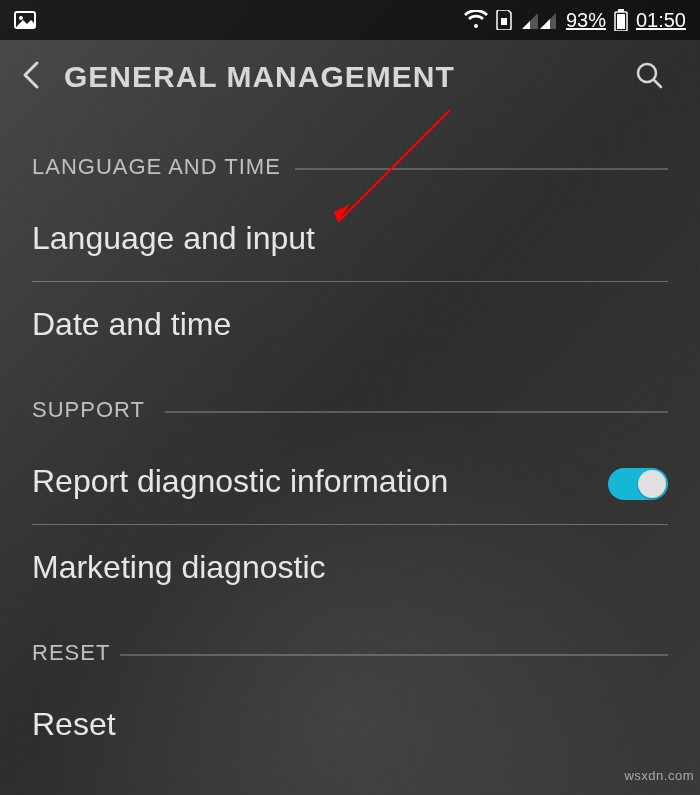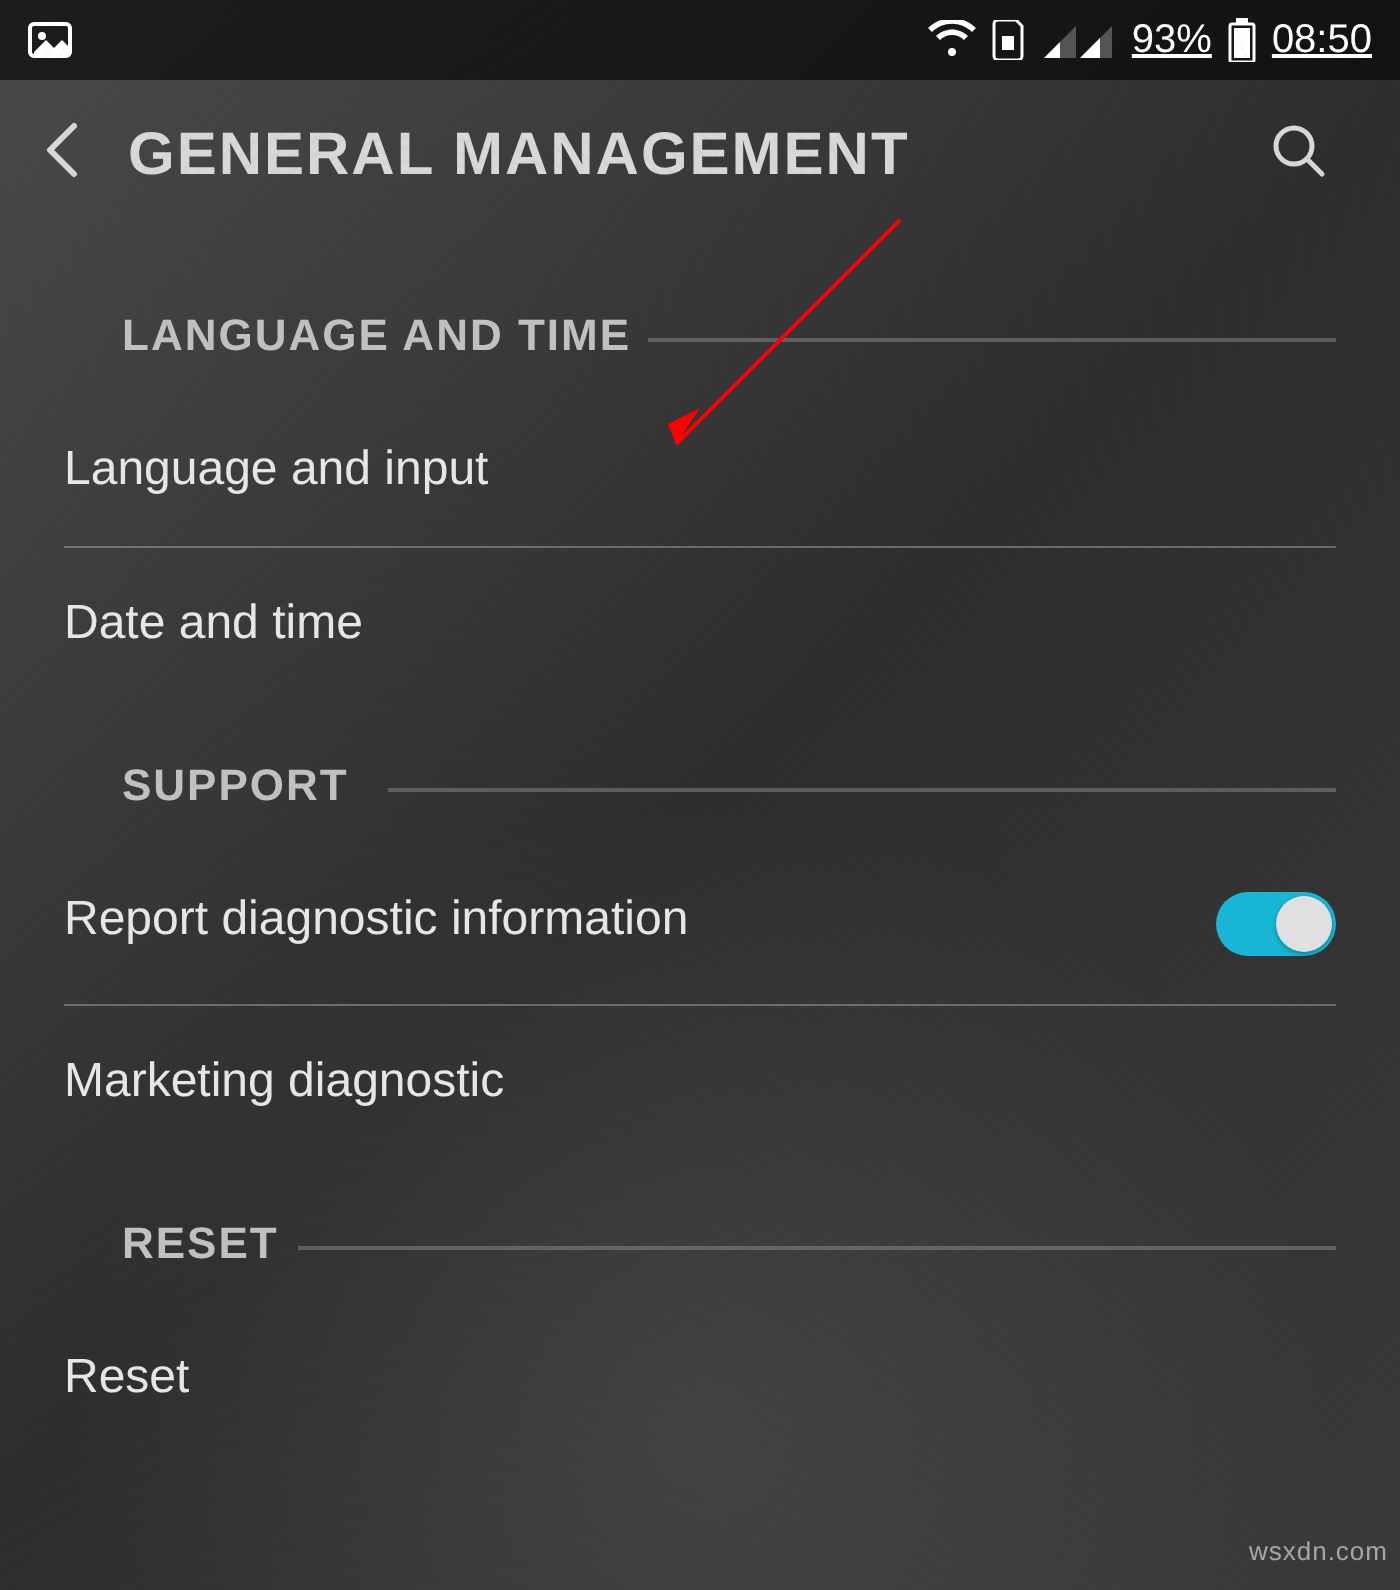--- a/index.html
+++ b/index.html
@@ -44,42 +44,41 @@
   .headerbar .title {
     font-size: 30px;
     font-weight: 600;
     letter-spacing: 1px;
     color: #d8d8d9;
   }
   .headerbar .spacer { flex: 1; }
   .section-header {
     padding: 30px 32px 16px 32px;
     font-size: 22px;
-    font-weight: 700;
+    font-weight: 400;
     letter-spacing: 1px;
     color: #c0c0c2;
     position: relative;
-    margin-left: 29px;
   }
   .section-header .line {
     position: absolute;
     top: 44px;
     height: 2px;
     background: rgba(200,200,200,0.3);
     right: 32px;
   }
   .sec1 .line { left: 295px; }
   .sec2 .line { left: 165px; }
   .sec3 .line { left: 120px; }
   .row {
     padding: 24px 32px 24px 32px;
-    font-size: 24px;
+    font-size: 32px;
     color: #e6e6e8;
     display: flex;
-    align-items: flex-start;
+    align-items: flex-end;
     justify-content: space-between;
     cursor: pointer;
     position: relative;
   }
   .divider {
     height: 1px;
     background: rgba(220,220,220,0.35);
     margin: 0 32px;
   }
   .toggle {
@@ -146,21 +145,21 @@
         </svg>
     </span>
     <span>93%</span>
     <span>
       <svg width="14" height="22" viewBox="0 0 14 22">
           <rect x="4" y="0" width="6" height="3" fill="#fff"></rect>
           <rect x="1" y="3" width="12" height="19" rx="1" fill="none" stroke="#fff" stroke-width="1.5"></rect>
           <rect x="3" y="5" width="8" height="15" fill="#fff"></rect>
         </svg>
     </span>
-    <span>08:50</span>
+    <span>01:50</span>
   </div>
 </div>
 
 <div class="headerbar">
   <span>
     <svg width="22" height="30" viewBox="0 0 22 30">
         <path d="M17 3 L5 15 L17 27" fill="none" stroke="#d8d8d9" stroke-width="3" stroke-linecap="round" stroke-linejoin="round"></path>
       </svg>
   </span>
   <span class="title">GENERAL MANAGEMENT</span>

